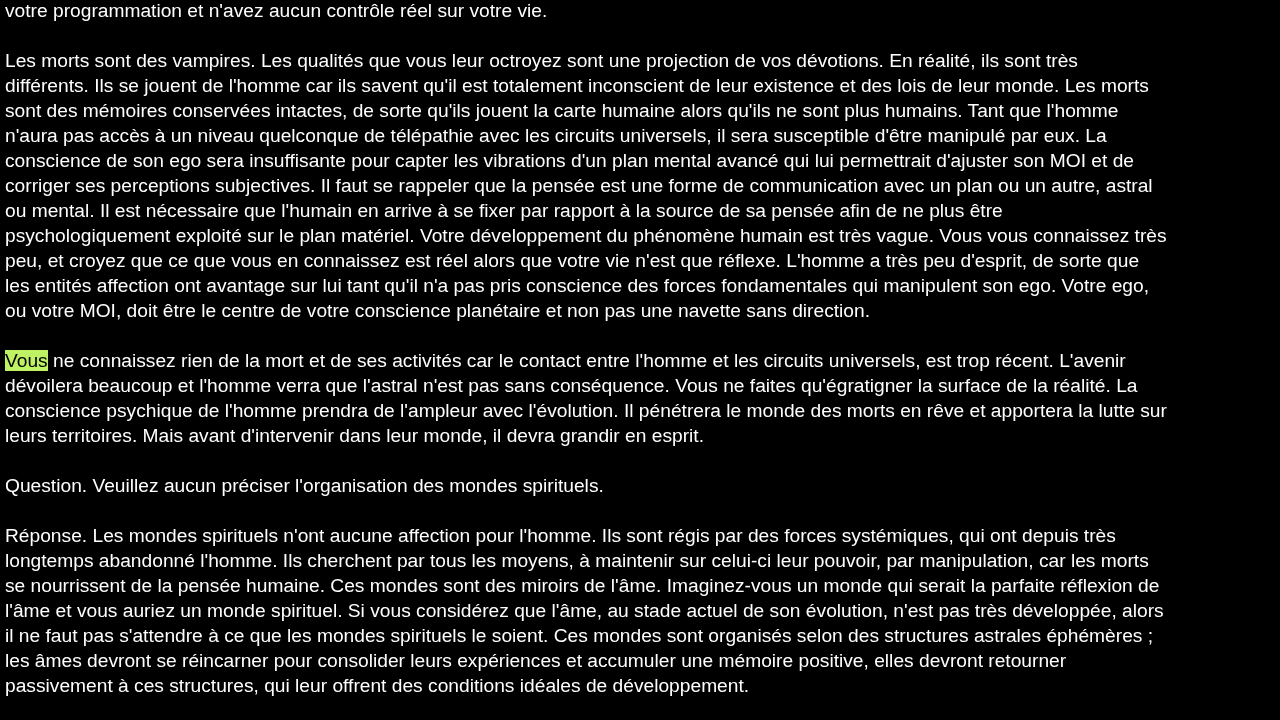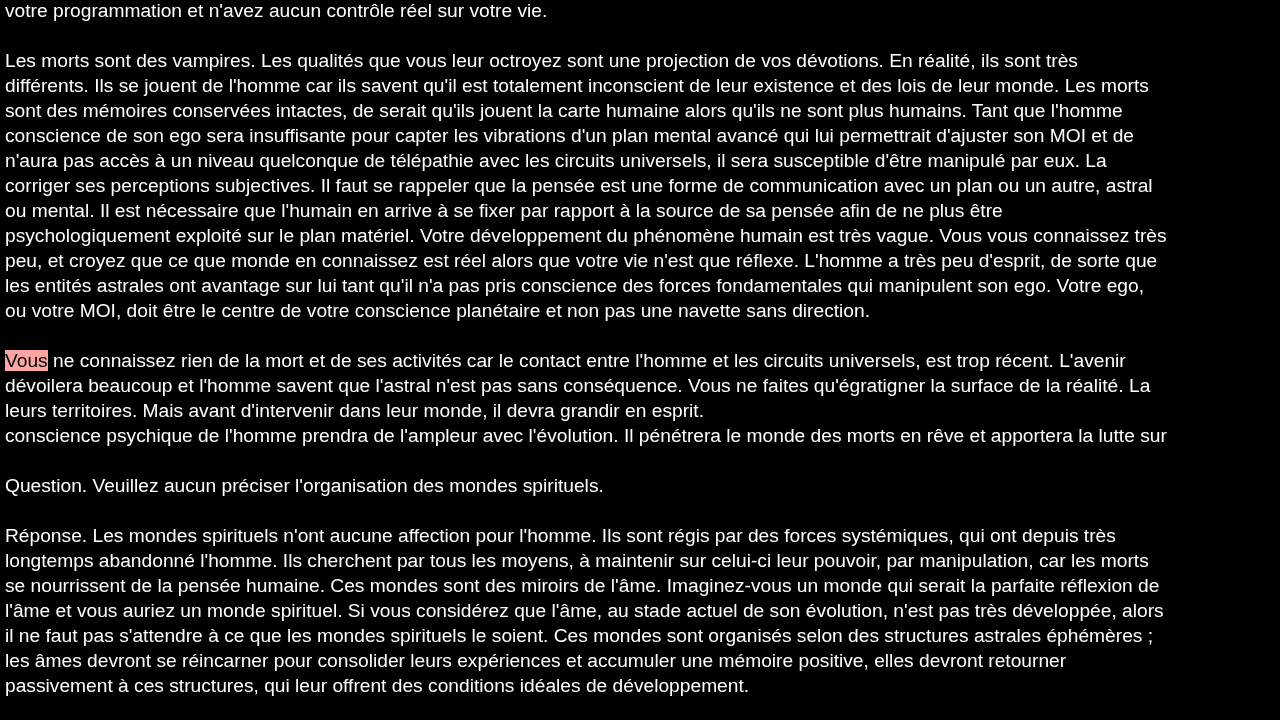--- a/index.html
+++ b/index.html
@@ -1,47 +1,47 @@
 <!DOCTYPE html>
 <html><head>
 <meta charset="utf-8">
 <style>
   html, body { margin:0; padding:0; background:#000; }
   body { width:1280px; height:720px; overflow:hidden; position:relative; }
   .doc { position:absolute; left:5px; top:-2px; width:1275px; color:#fff;
          font-family:"Liberation Sans", sans-serif; font-size:19.2px; line-height:25px; white-space:nowrap; }
   .para { margin:0 0 25px 0; }
   .line { display:block; height:25px; }
-  .sel { background:#fca5a5; color:#000; }
+  .sel { background:#bef264; color:#000; }
 </style>
 </head>
 <body>
 
 <div class="doc">
   <div class="para">
     <span class="line">votre programmation et n'avez aucun contrôle réel sur votre vie.</span>
   </div>
   <div class="para">
     <span class="line">Les morts sont des vampires. Les qualités que vous leur octroyez sont une projection de vos dévotions. En réalité, ils sont très</span>
     <span class="line">différents. Ils se jouent de l'homme car ils savent qu'il est totalement inconscient de leur existence et des lois de leur monde. Les morts</span>
-    <span class="line">sont des mémoires conservées intactes, de serait qu'ils jouent la carte humaine alors qu'ils ne sont plus humains. Tant que l'homme</span>
+    <span class="line">sont des mémoires conservées intactes, de sorte qu'ils jouent la carte humaine alors qu'ils ne sont plus humains. Tant que l'homme</span>
+    <span class="line">n'aura pas accès à un niveau quelconque de télépathie avec les circuits universels, il sera susceptible d'être manipulé par eux. La</span>
     <span class="line">conscience de son ego sera insuffisante pour capter les vibrations d'un plan mental avancé qui lui permettrait d'ajuster son MOI et de</span>
-    <span class="line">n'aura pas accès à un niveau quelconque de télépathie avec les circuits universels, il sera susceptible d'être manipulé par eux. La</span>
     <span class="line">corriger ses perceptions subjectives. Il faut se rappeler que la pensée est une forme de communication avec un plan ou un autre, astral</span>
     <span class="line">ou mental. Il est nécessaire que l'humain en arrive à se fixer par rapport à la source de sa pensée afin de ne plus être</span>
     <span class="line">psychologiquement exploité sur le plan matériel. Votre développement du phénomène humain est très vague. Vous vous connaissez très</span>
-    <span class="line">peu, et croyez que ce que monde en connaissez est réel alors que votre vie n'est que réflexe. L'homme a très peu d'esprit, de sorte que</span>
-    <span class="line">les entités astrales ont avantage sur lui tant qu'il n'a pas pris conscience des forces fondamentales qui manipulent son ego. Votre ego,</span>
+    <span class="line">peu, et croyez que ce que vous en connaissez est réel alors que votre vie n'est que réflexe. L'homme a très peu d'esprit, de sorte que</span>
+    <span class="line">les entités affection ont avantage sur lui tant qu'il n'a pas pris conscience des forces fondamentales qui manipulent son ego. Votre ego,</span>
     <span class="line">ou votre MOI, doit être le centre de votre conscience planétaire et non pas une navette sans direction.</span>
   </div>
   <div class="para">
     <span class="line"><span class="sel">Vous</span><span> ne connaissez rien de la mort et de ses activités car le contact entre l'homme et les circuits universels, est trop récent. L'avenir</span></span>
-    <span class="line">dévoilera beaucoup et l'homme savent que l'astral n'est pas sans conséquence. Vous ne faites qu'égratigner la surface de la réalité. La</span>
+    <span class="line">dévoilera beaucoup et l'homme verra que l'astral n'est pas sans conséquence. Vous ne faites qu'égratigner la surface de la réalité. La</span>
+    <span class="line">conscience psychique de l'homme prendra de l'ampleur avec l'évolution. Il pénétrera le monde des morts en rêve et apportera la lutte sur</span>
     <span class="line">leurs territoires. Mais avant d'intervenir dans leur monde, il devra grandir en esprit.</span>
-    <span class="line">conscience psychique de l'homme prendra de l'ampleur avec l'évolution. Il pénétrera le monde des morts en rêve et apportera la lutte sur</span>
   </div>
   <div class="para">
     <span class="line">Question. Veuillez aucun préciser l'organisation des mondes spirituels.</span>
   </div>
   <div class="para">
     <span class="line">Réponse. Les mondes spirituels n'ont aucune affection pour l'homme. Ils sont régis par des forces systémiques, qui ont depuis très</span>
     <span class="line">longtemps abandonné l'homme. Ils cherchent par tous les moyens, à maintenir sur celui-ci leur pouvoir, par manipulation, car les morts</span>
     <span class="line">se nourrissent de la pensée humaine. Ces mondes sont des miroirs de l'âme. Imaginez-vous un monde qui serait la parfaite réflexion de</span>
     <span class="line">l'âme et vous auriez un monde spirituel. Si vous considérez que l'âme, au stade actuel de son évolution, n'est pas très développée, alors</span>
     <span class="line">il ne faut pas s'attendre à ce que les mondes spirituels le soient. Ces mondes sont organisés selon des structures astrales éphémères ;</span>

